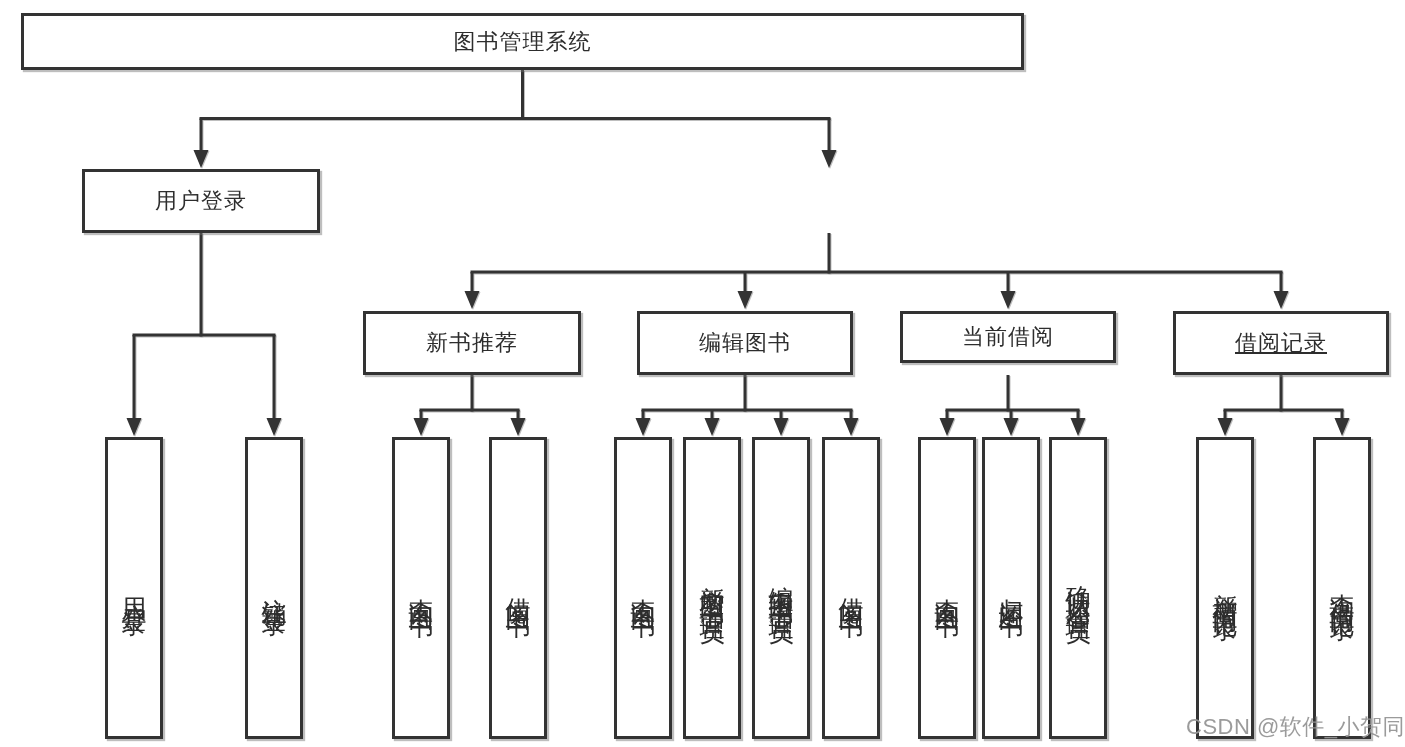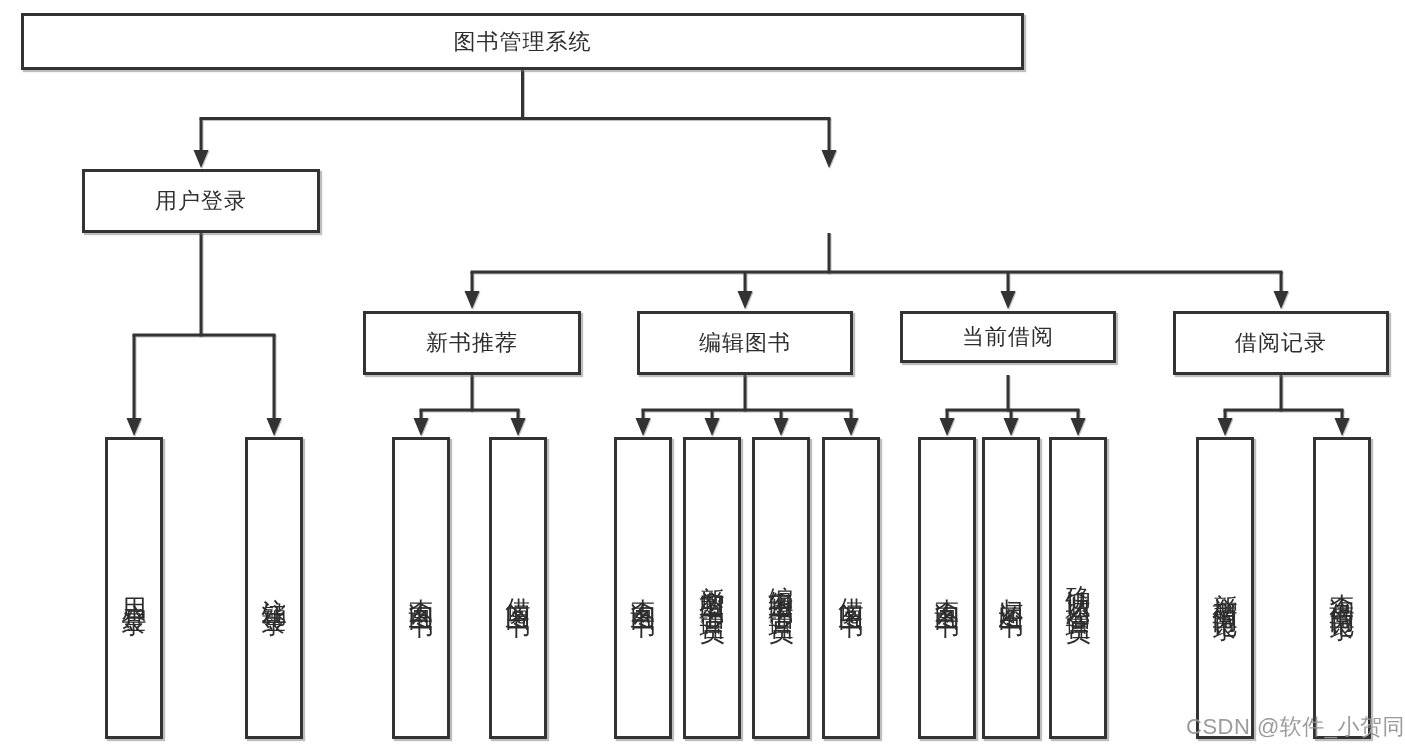--- a/index.html
+++ b/index.html
@@ -55,21 +55,21 @@
     white-space: nowrap;
     z-index: 5;
   }
   
   .n-root   { left: 21px;  top: 13px;  width: 1003px; height: 57px; }
   .n-login  { left: 82px;  top: 169px; width: 238px;  height: 64px; }
   .n-mgmt   { left: 712px; top: 169px; width: 235px;  height: 64px; }
   .n-g1     { left: 363px; top: 311px; width: 218px;  height: 64px; }
   .n-g2     { left: 637px; top: 311px; width: 216px;  height: 64px; }
   .n-g3     { left: 900px; top: 311px; width: 216px;  height: 52px; }
-  .n-g4     { left: 1173px;top: 311px; width: 216px;  height: 64px; }
+  .n-g4     { left: 1173px;top: 311px; width: 216px;  height: 64px; text-decoration: underline; }
   .leaf     { top: 437px;  width: 58px; height: 302px; }
   .n-l0a { left: 105px; }  .n-l0b { left: 245px; }
   .n-l1a { left: 392px; }  .n-l1b { left: 489px; }
   .n-l2a { left: 614px; }  .n-l2b { left: 683px; }
   .n-l2c { left: 752px; }  .n-l2d { left: 822px; }
   .n-l3a { left: 918px; }  .n-l3b { left: 982px; }
   .n-l3c { left: 1049px; }
   .n-l4a { left: 1196px; } .n-l4b { left: 1313px; }
 </style>
 </head>

